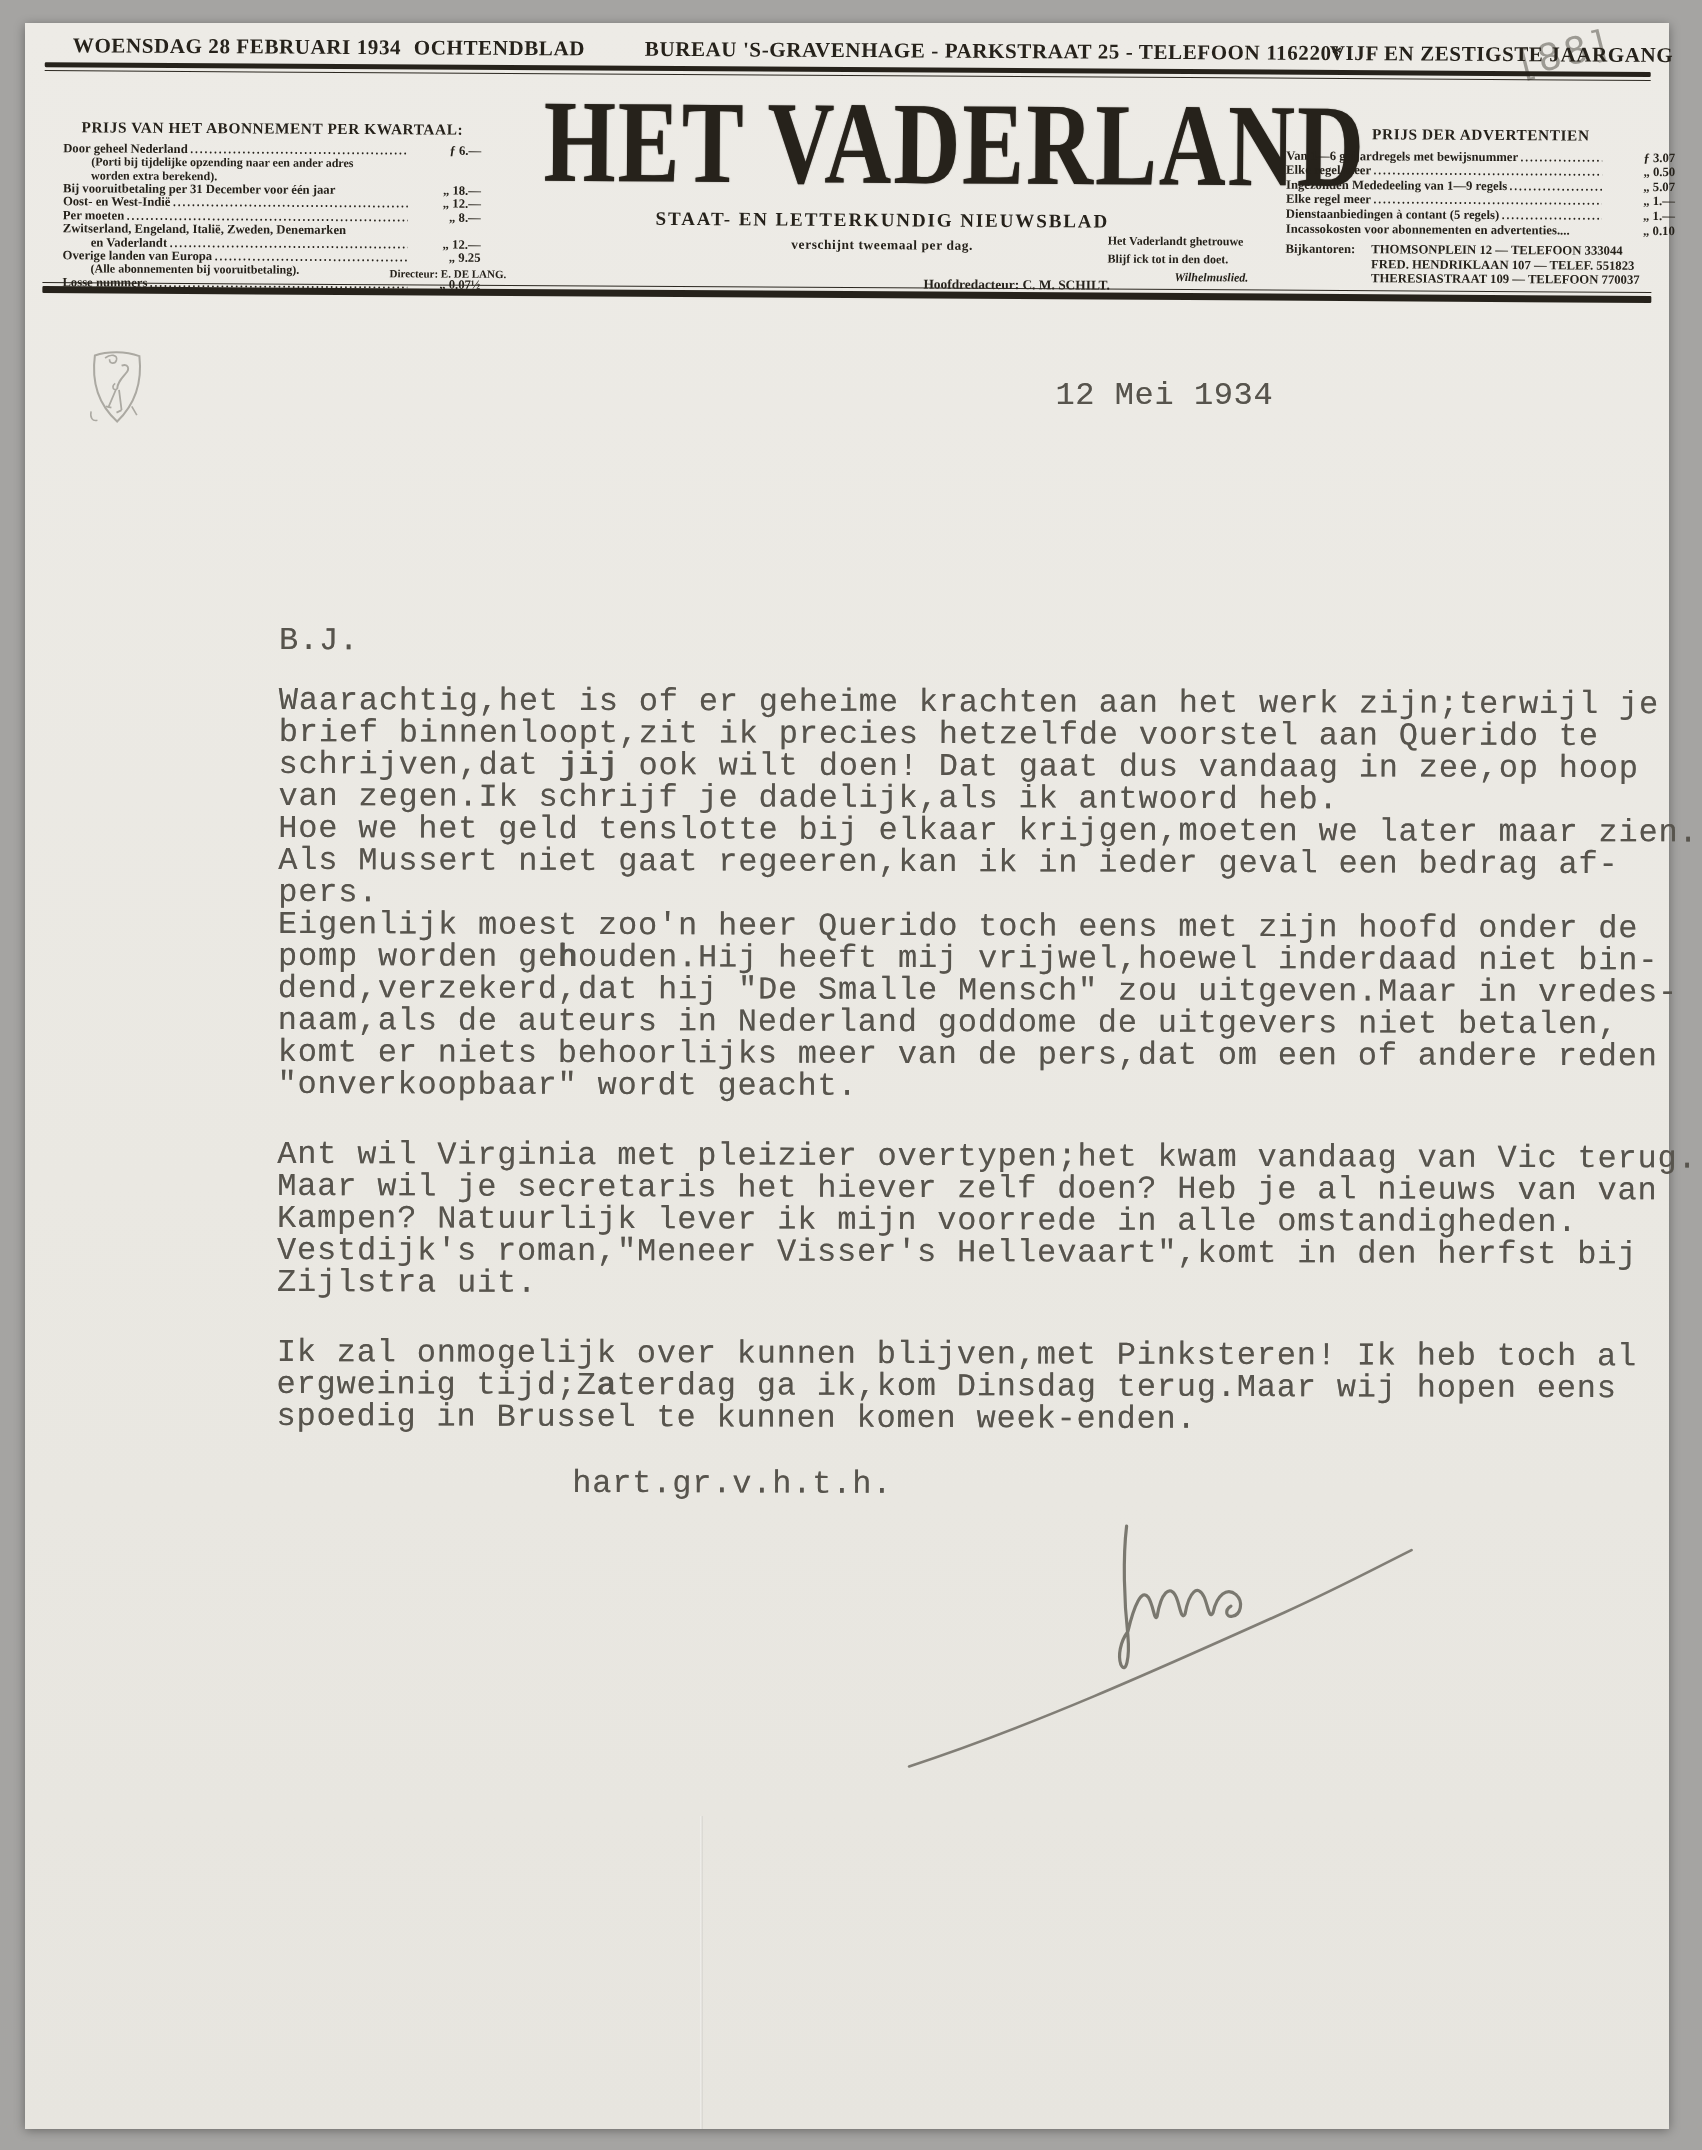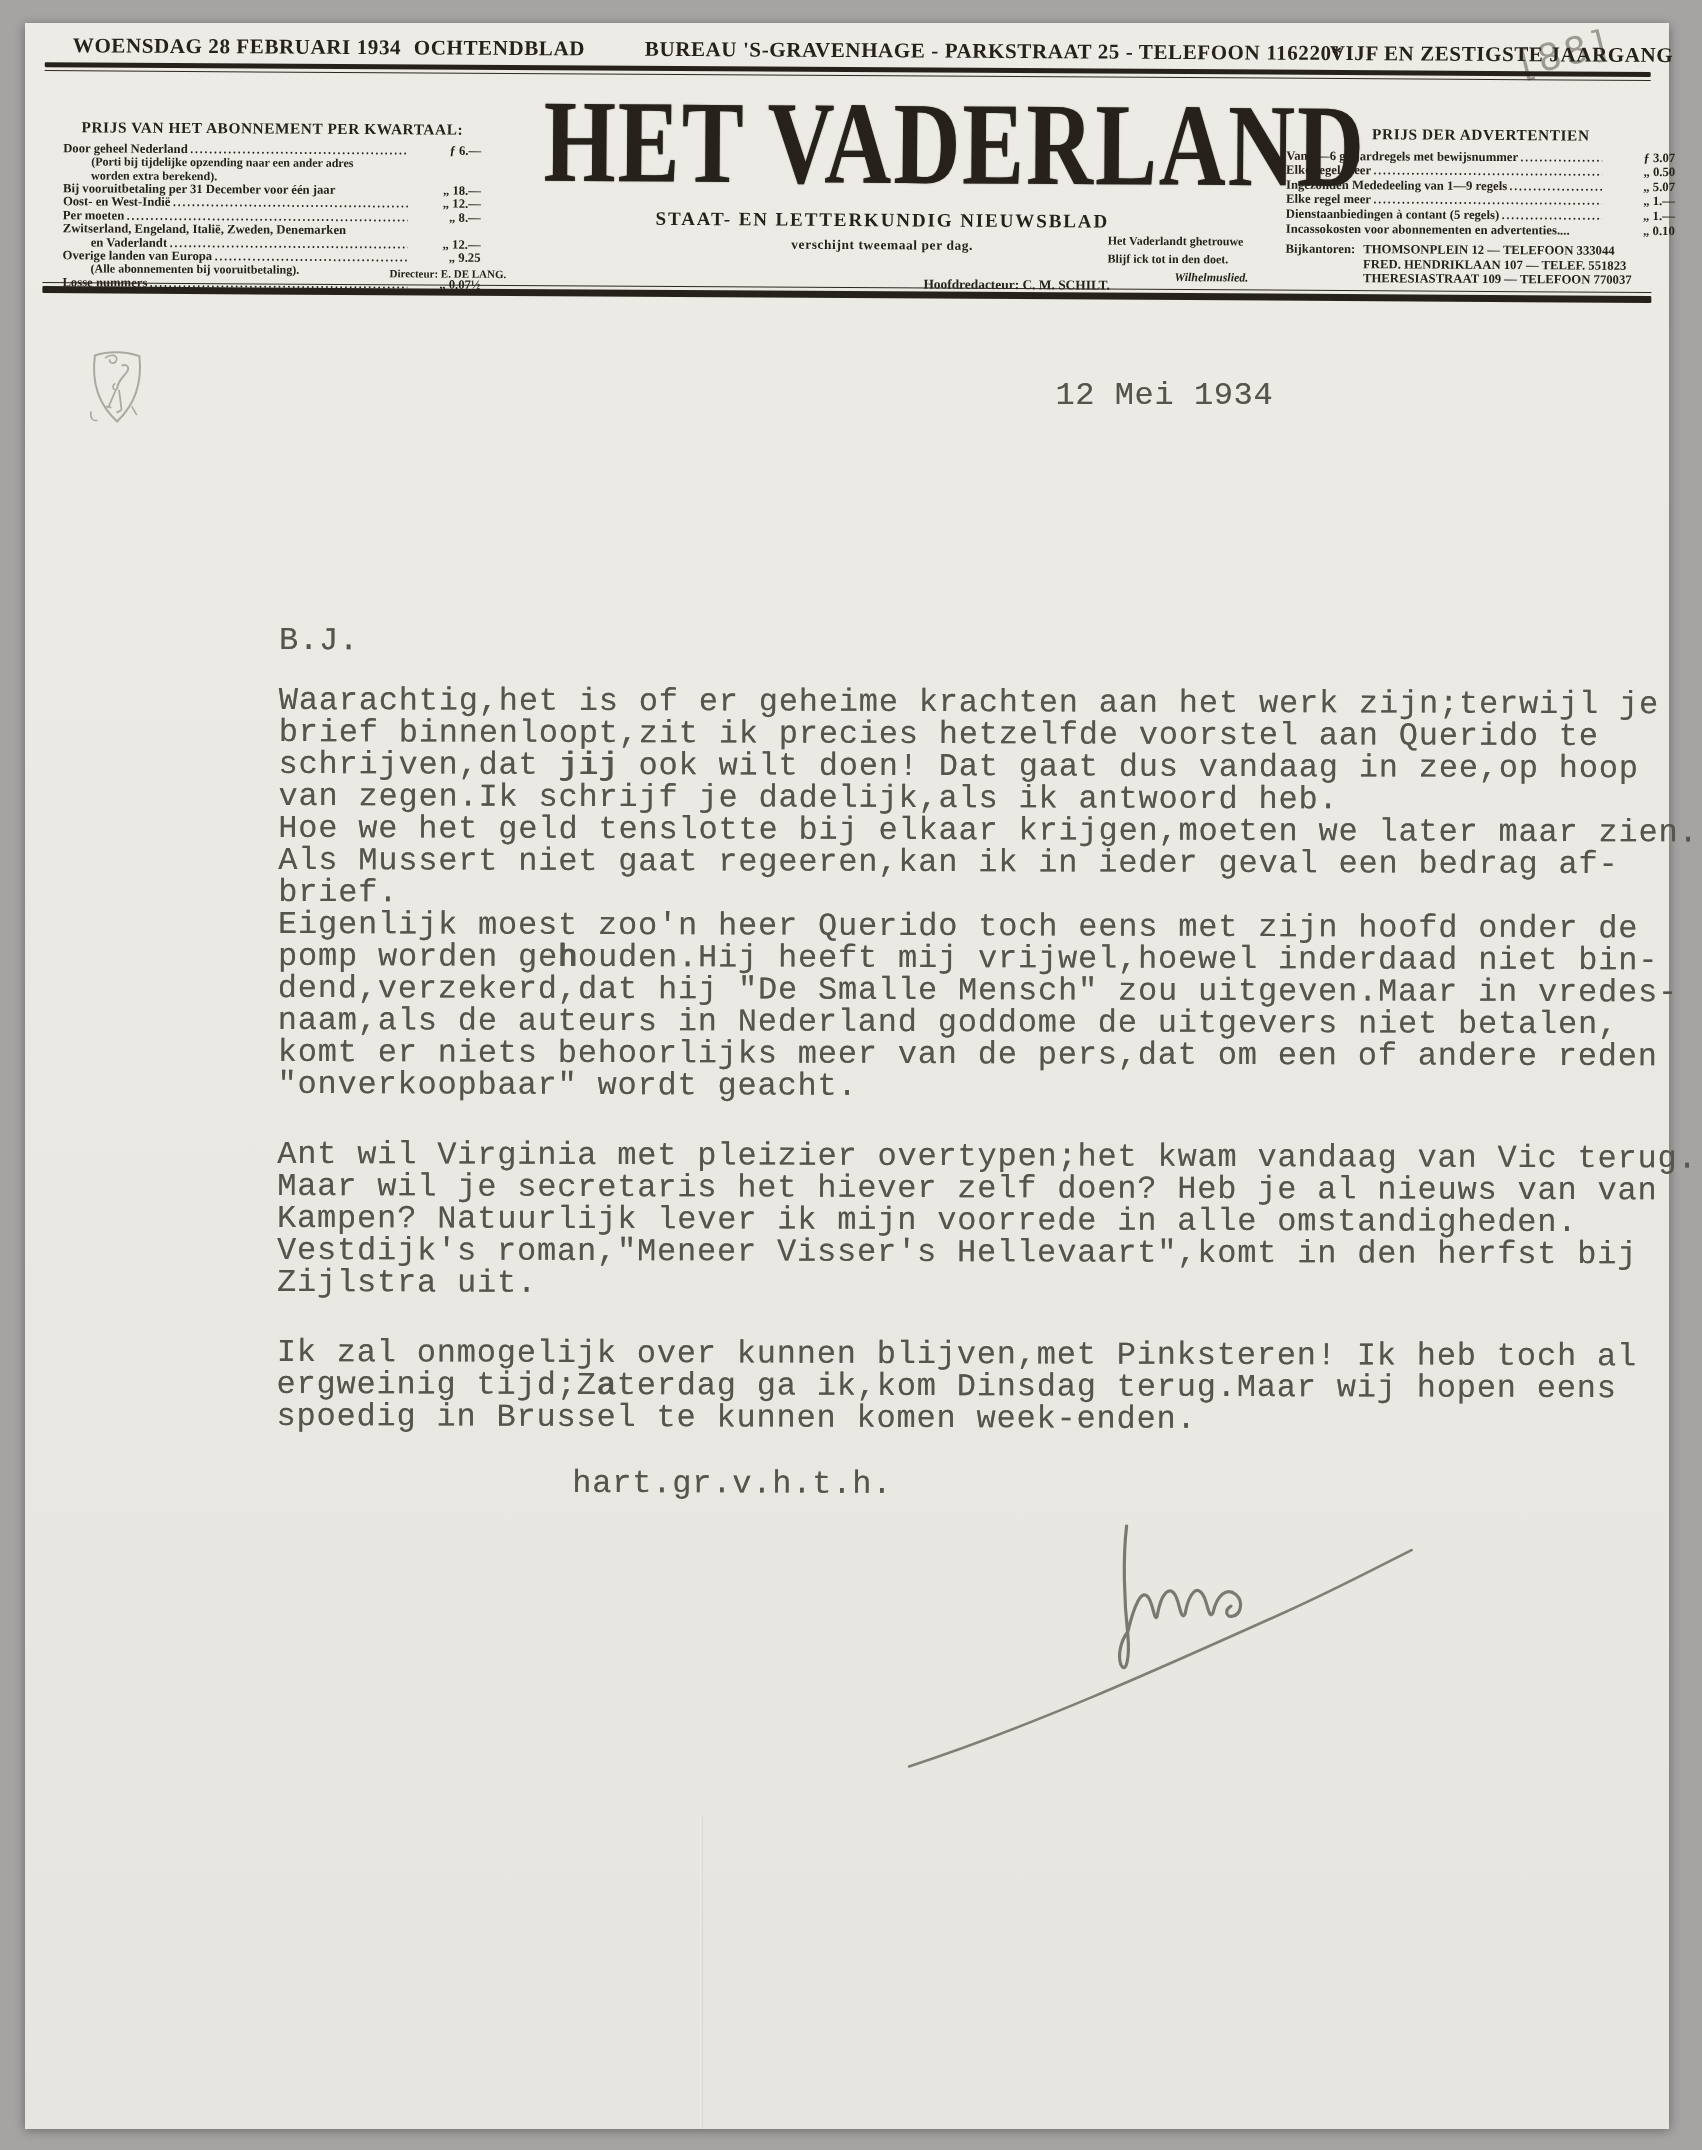--- a/index.html
+++ b/index.html
@@ -39,21 +39,21 @@
   .rate-heading{font-weight:bold;font-size:15.3px;letter-spacing:0.6px;text-align:center;margin-bottom:5.7px;white-space:nowrap;}
   .rate-row{display:flex;align-items:baseline;font-weight:bold;font-size:12.7px;line-height:13.4px;white-space:nowrap;}
   .adv-block .rate-row{line-height:14.6px;font-size:12.7px;}
   .rate-row .lbl{flex:0 0 auto;}
   .rate-row .dots{flex:1 1 0;overflow:hidden;white-space:nowrap;letter-spacing:1.9px;font-size:11.4px;margin:0 2.5px;}
   .rate-row .spacer{flex:1 1 0;}
   .rate-row .val{flex:0 0 71px;text-align:right;}
   .rate-note{font-weight:bold;font-size:12px;line-height:13.4px;padding-left:28px;white-space:nowrap;}
   .rate-cont{padding-left:28px;}
   .offices{display:flex;margin-top:5.7px;font-weight:bold;font-size:12.7px;line-height:14.6px;}
-  .offices .off-label{flex:0 0 auto;margin-right:8px;}
+  .offices .off-label{flex:0 0 auto;margin-right:16px;}
   .offices .off-lines div{white-space:nowrap;}
   
   .masthead{position:absolute;left:445px;top:59px;width:827px;text-align:center;}
   .np-title{
     font-weight:bold;font-size:113px;line-height:108px;letter-spacing:2.5px;
     transform:scale(.82,1.04);transform-origin:center top;white-space:nowrap;
     text-shadow:0 0 1.3px rgba(38,34,27,.6);
   }
   .np-sub{margin-top:14px;font-weight:bold;font-size:19px;letter-spacing:1.9px;white-space:nowrap;}
   .np-freq{margin-top:5.7px;font-weight:bold;font-size:13.4px;letter-spacing:0.6px;}
@@ -225,21 +225,21 @@
   <div class="letter tw">
     <div class="salutation">B.J.</div>
     <div id="letter-paragraphs">
         <div class="para">
           <div class="tline"><span>Waarachtig,het is of er geheime krachten aan het werk zijn;terwijl je</span></div>
           <div class="tline"><span>brief binnenloopt,zit ik precies hetzelfde voorstel aan Querido te</span></div>
           <div class="tline"><span>schrijven,dat </span><span class="overtype">jij</span><span> ook wilt doen! Dat gaat dus vandaag in zee,op hoop</span></div>
           <div class="tline"><span>van zegen.Ik schrijf je dadelijk,als ik antwoord heb.</span></div>
           <div class="tline"><span>Hoe we het geld tenslotte bij elkaar krijgen,moeten we later maar zien.</span></div>
           <div class="tline"><span>Als Mussert niet gaat regeeren,kan ik in ieder geval een bedrag af-</span></div>
-          <div class="tline"><span>brief.</span></div>
+          <div class="tline"><span>pers.</span></div>
           <div class="tline"><span>Eigenlijk moest zoo'n heer Querido toch eens met zijn hoofd onder de</span></div>
           <div class="tline"><span>pomp worden ge</span><span class="overtype">h</span><span>ouden.Hij heeft mij vrijwel,hoewel inderdaad niet bin-</span></div>
           <div class="tline"><span>dend,verzekerd,dat hij "De Smalle Mensch" zou uitgeven.Maar in vredes-</span></div>
           <div class="tline"><span>naam,als de auteurs in Nederland goddome de uitgevers niet betalen,</span></div>
           <div class="tline"><span>komt er niets behoorlijks meer van de pers,dat om een of andere reden</span></div>
           <div class="tline"><span>"onverkoopbaar" wordt geacht.</span></div>
         </div>
         <div class="para">
           <div class="tline"><span>Ant wil Virginia met pleizier overtypen;het kwam vandaag van Vic terug.</span></div>
           <div class="tline"><span>Maar wil je secretaris het hiever zelf doen? Heb je al nieuws van van</span></div>

